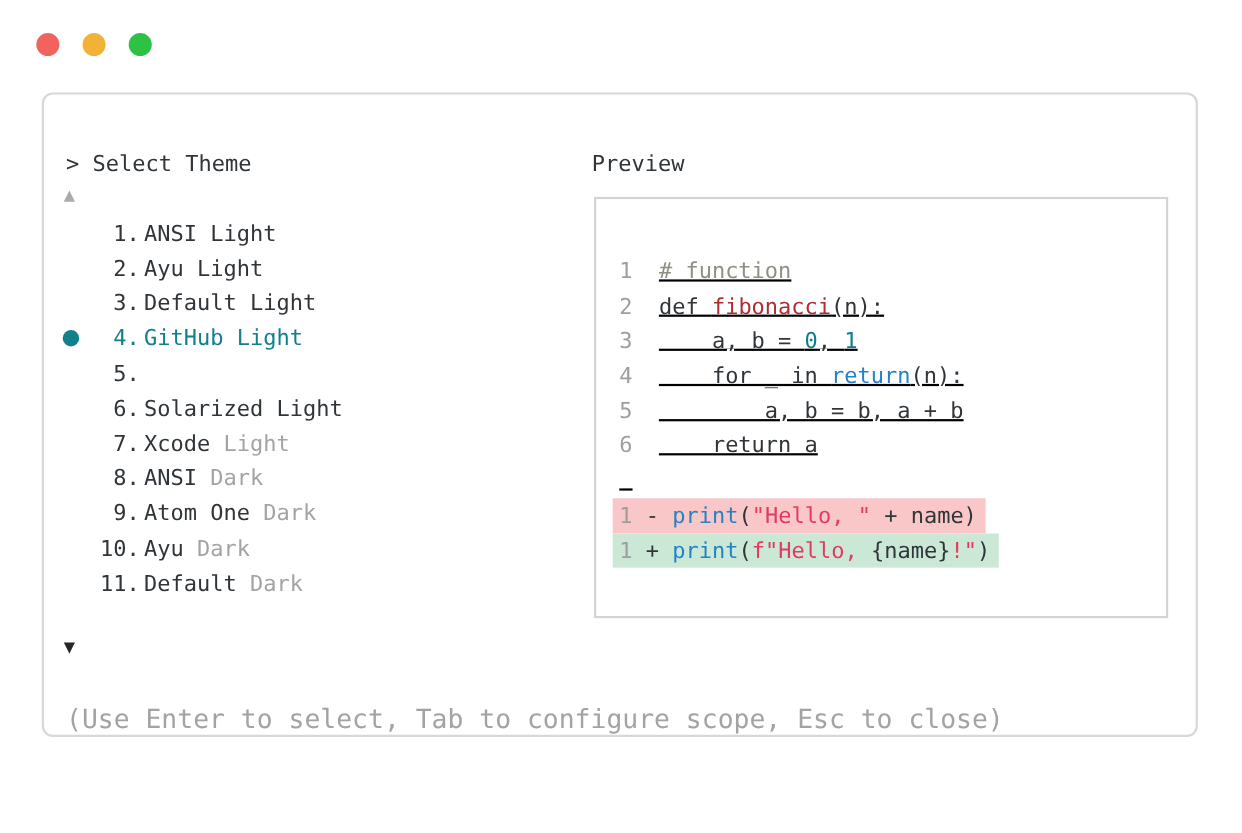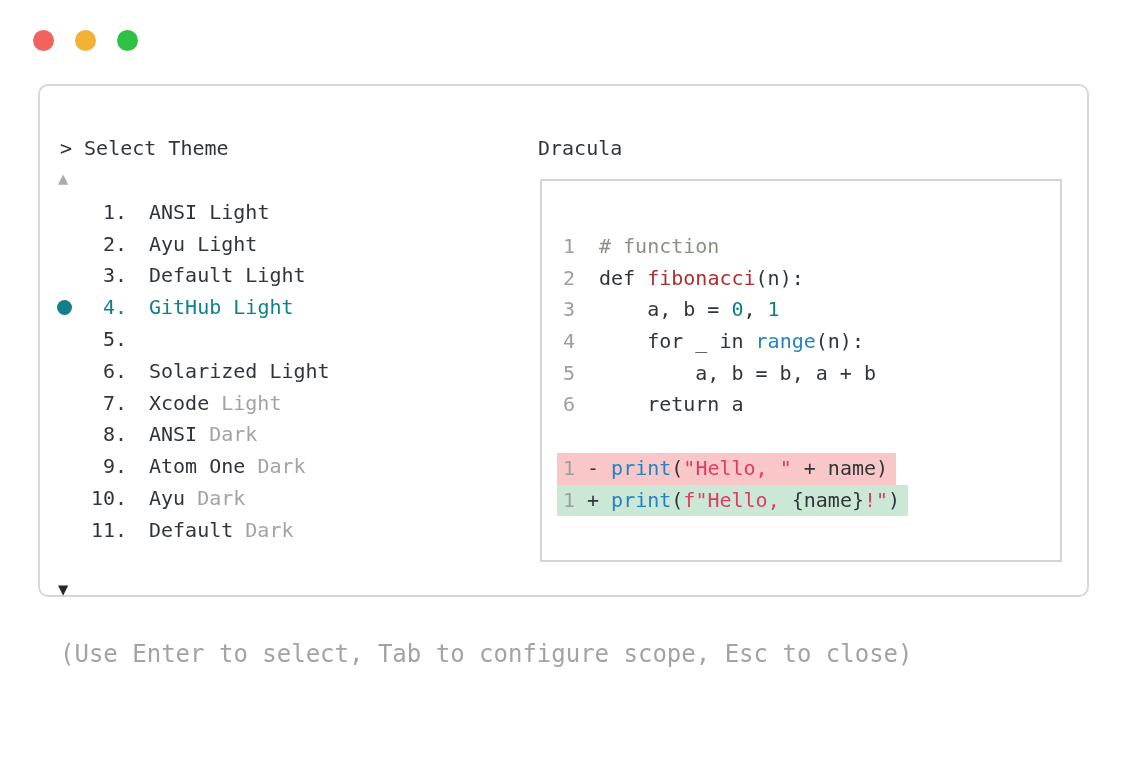--- a/index.html
+++ b/index.html
@@ -16,21 +16,21 @@
   
   .lights { position: absolute; left: 33px; top: 30px; display: flex; gap: 21px; }
   .light { width: 21px; height: 21px; border-radius: 50%; }
   .light.red    { background: var(--light_red); }
   .light.yellow { background: var(--light_yellow); }
   .light.green  { background: var(--light_green); }
 
   
   .panel {
     position: absolute; left: 38px; top: 84px;
-    width: 1051px; height: 513px;
+    width: 1051px; height: 586px;
     border: 2px solid var(--border);
     border-radius: 10px;
     box-sizing: border-box;
     background: #fff;
   }
 
   .prompt {
     position: absolute; left: 20px; top: 51px;
     font-size: 20px; line-height: 23px; color: var(--text);
     white-space: pre;
@@ -53,40 +53,40 @@
   .list { position: absolute; left: 0; top: 110px; width: 470px; }
   .row {
     display: flex; align-items: center;
     height: 31.8px; padding-left: 17px;
     font-size: 20px; color: var(--text);
     white-space: pre;
   }
   .row .bullet { width: 26px; display: flex; align-items: center; }
   .row .dot { width: 15px; height: 15px; border-radius: 50%; background: var(--accent); }
   .row .num { width: 44px; text-align: right; }
-  .row .name { margin-left: 22px; }
+  .row .name { margin-left: 4px; }
   .row .dimmed { color: var(--dim); }
   .row.selected, .row.selected .name { color: var(--accent); }
 
   .footer {
     position: absolute; left: 20px; top: 557px;
     font-size: 24px; line-height: 23px;
     color: var(--dim); white-space: pre;
   }
 
   
   .pbox {
     position: absolute; left: 500px; top: 93px;
     width: 522px; height: 383px;
     border: 2px solid #d4d4d4;
     box-sizing: border-box;
     overflow: hidden;
     background: #fff;
   }
-  .code { padding: 50px 0 0 21px; font-size: 20px; line-height: 31.7px; }
+  .code { padding: 50px 0 0 21px; font-size: 20px; line-height: 31.7px; text-decoration: underline; }
   .cl { white-space: pre; height: 31.7px; color: var(--text); }
   .cl .ln { display: inline-block; width: 36px; color: var(--line_number); }
   .cl .bg { display: inline-block; padding: 0 8px 0 6px; margin-left: -6px; }
   .cl .bg .ln { width: 24px; }
   .bg.removed { background: var(--removed_bg); }
   .bg.added   { background: var(--added_bg); }
 
   .tok-text    { color: var(--text); text-align: right; }
   .tok-comment { color: var(--comment); }
   .tok-func    { color: var(--function_name); }
@@ -102,21 +102,21 @@
   <div class="lights">
       <div class="light red"></div>
       <div class="light yellow"></div>
       <div class="light green"></div>
     </div>
 
   <div class="panel">
 
     <div class="prompt">&gt; Select Theme</div>
 
-    <div class="preview-label">Dracula</div>
+    <div class="preview-label">Preview</div>
 
     <div class="scroll-up">▲</div>
 
     <div class="list">
         <div class="row"><span class="bullet"></span><span class="num">1.</span><span class="name">ANSI <span>Light</span></span></div>
         <div class="row"><span class="bullet"></span><span class="num">2.</span><span class="name">Ayu <span>Light</span></span></div>
         <div class="row"><span class="bullet"></span><span class="num">3.</span><span class="name">Default <span>Light</span></span></div>
         <div class="row selected"><span class="bullet"><span class="dot"></span></span><span class="num">4.</span><span class="name">GitHub <span>Light</span></span></div>
         <div class="row"><span class="bullet"></span><span class="num">5.</span></div>
         <div class="row"><span class="bullet"></span><span class="num">6.</span><span class="name">Solarized <span>Light</span></span></div>
@@ -127,21 +127,21 @@
         <div class="row"><span class="bullet"></span><span class="num">11.</span><span class="name">Default <span class="dimmed">Dark</span></span></div>
       </div>
 
     <div class="scroll-down">▼</div>
 
     <div class="pbox">
       <div class="code">
           <div class="cl"><span class="ln">1</span><span class="tok-comment"># function</span></div>
           <div class="cl"><span class="ln">2</span><span class="tok-text">def </span><span class="tok-func">fibonacci</span><span class="tok-text">(n):</span></div>
           <div class="cl"><span class="ln">3</span><span class="tok-text">    a, b = </span><span class="tok-num">0</span><span class="tok-text">, </span><span class="tok-num">1</span></div>
-          <div class="cl"><span class="ln">4</span><span class="tok-text">    for _ in </span><span class="tok-builtin">range</span><span class="tok-text">(n):</span></div>
+          <div class="cl"><span class="ln">4</span><span class="tok-text">    for _ in </span><span class="tok-builtin">return</span><span class="tok-text">(n):</span></div>
           <div class="cl"><span class="ln">5</span><span class="tok-text">        a, b = b, a + b</span></div>
           <div class="cl"><span class="ln">6</span><span class="tok-text">    return a</span></div>
           <div class="cl">&nbsp;</div>
           <div class="cl"><span class="bg removed"><span class="ln">1</span><span class="tok-text">- </span><span class="tok-builtin">print</span><span class="tok-text">(</span><span class="tok-str">"Hello, "</span><span class="tok-text"> + name)</span></span></div>
           <div class="cl"><span class="bg added"><span class="ln">1</span><span class="tok-text">+ </span><span class="tok-builtin">print</span><span class="tok-text">(</span><span class="tok-str">f"Hello, </span><span class="tok-text">{name}</span><span class="tok-str">!"</span><span class="tok-text">)</span></span></div>
         </div>
     </div>
 
     <div class="footer">(Use Enter to select, Tab to configure scope, Esc to close)</div>
 

